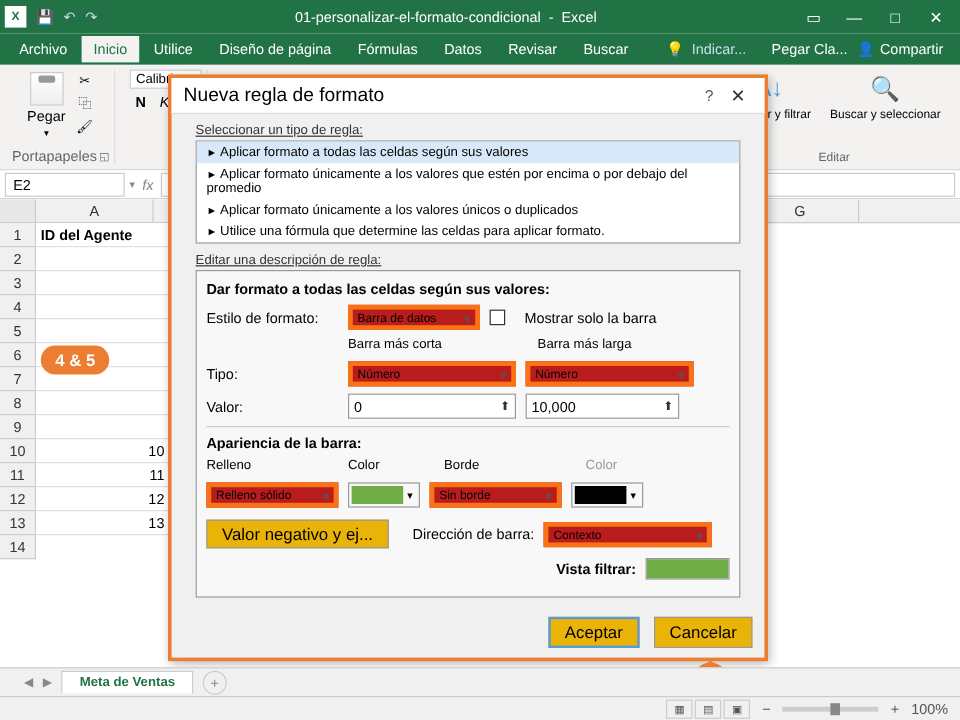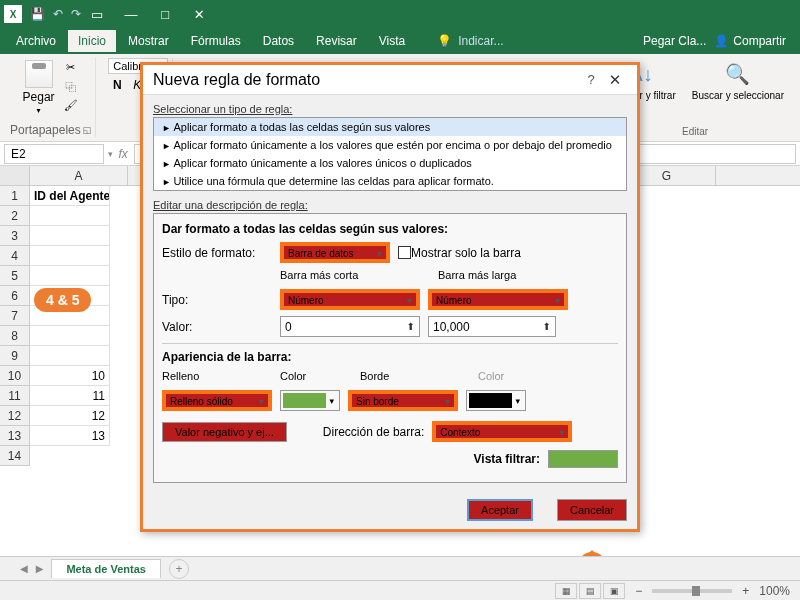--- a/index.html
+++ b/index.html
@@ -38,54 +38,54 @@
 .formula-bar{flex:1;border:1px solid #ccc;height:20px;margin-right:4px;background:#fff}
 .grid-area{position:relative;height:390px;overflow:hidden;background:#fff}
 .col-headers{display:flex;height:20px;background:#f0f0f0;border-bottom:1px solid #ccc}
 .corner{width:30px;border-right:1px solid #ccc;background:#e8e8e8}
 .col-h{width:98px;border-right:1px solid #ccc;text-align:center;font-size:12px;line-height:20px;color:#333}
 .grid-body{display:flex}
 .row-headers{width:30px;background:#f0f0f0}
 .row-h{height:20px;border-bottom:1px solid #ccc;border-right:1px solid #ccc;text-align:center;font-size:12px;line-height:20px;color:#333}
 .cells{flex:1;position:relative}
 .cell-row{display:flex;height:20px}
-.cell{width:80px;border-right:1px solid #e0e0e0;border-bottom:1px solid #e0e0e0;padding:0 4px;line-height:20px;font-size:12px;overflow:hidden;white-space:nowrap}
+.cell{width:112px;border-right:1px solid #e0e0e0;border-bottom:1px solid #e0e0e0;padding:0 4px;line-height:20px;font-size:12px;overflow:hidden;white-space:nowrap}
 .cell.header-cell{font-weight:bold;background:#fff}
 .callout{position:absolute;background:#ed7d31;color:#fff;border-radius:12px;padding:4px 12px;font-weight:bold;font-size:14px}
 .callout-45{left:34px;top:288px}
 .callout-6{position:absolute;left:578px;top:552px;background:#ed7d31;color:#fff;width:28px;height:28px;border-radius:50%;display:flex;align-items:center;justify-content:center;font-weight:bold;font-size:14px}
 .callout-6::before{content:"";position:absolute;top:-8px;left:8px;border:6px solid transparent;border-bottom-color:#ed7d31}
 .dialog{position:absolute;left:140px;top:62px;width:500px;background:#f0f0f0;border:3px solid #ed7d31;box-shadow:2px 2px 8px rgba(0,0,0,0.3)}
 .dlg-title{height:30px;background:#fff;display:flex;align-items:center;padding:0 10px;border-bottom:1px solid #ddd}
 .dlg-title-text{flex:1;font-size:16px}
 .dlg-help{width:24px;text-align:center;font-size:13px;color:#555}
 .dlg-close{width:24px;text-align:center;font-size:15px;color:#333}
-.dlg-body{padding:8px 10px}
+.dlg-body{padding:8px 20px}
 .dlg-section-label{font-size:11px;color:#333;margin-bottom:2px;text-decoration:underline}
 .rule-list{border:1px solid #999;background:#fff;margin-bottom:8px}
 .rule-item{padding:3px 8px;font-size:11px;cursor:pointer}
 .rule-item.selected{background:#d8e8f8}
 .rule-item::before{content:"► ";font-size:9px}
 .desc-box{border:1px solid #999;background:#f8f8f8;padding:8px;font-size:11px}
 .desc-heading{font-weight:bold;margin-bottom:6px}
 .form-row{display:flex;align-items:center;gap:8px;margin-bottom:6px}
 .form-label{width:110px}
 .select{border:4px solid #f97316;background:#b91c1c;padding:2px 4px;font-size:10px;height:21px}
 .select-arrow{position:relative;padding-right:18px}
 .select-arrow::after{content:"▾";position:absolute;right:4px;top:2px;color:#555}
-.chk{display:flex;align-items:center;gap:0}
+.chk{display:flex;align-items:center;gap:16px}
 .chk-box{width:13px;height:13px;border:1px solid #333;background:#fff}
 .sub-label{font-size:11px;margin-bottom:2px;}
 .input-box{border:1px solid #999;background:#fff;padding:2px 4px;height:21px;font-size:11px;display:flex;align-items:center;justify-content:space-between}
 .input-icon{font-size:10px;color:#333}
 .color-swatch{width:60px;height:21px;border:1px solid #999;display:flex;align-items:center;padding:2px}
 .color-fill{flex:1;height:100%}
-.btn{border:1px solid #999;background:#b91c1c;padding:3px 12px;font-size:11px;cursor:pointer}
+.btn{border:1px solid #999;background:#eab308;padding:3px 12px;font-size:14px;cursor:pointer}
 .btn.primary{border:2px solid #5b9bd5}
-.dlg-footer{display:flex;justify-content:flex-end;gap:24px;padding:8px 10px}
+.dlg-footer{display:flex;justify-content:flex-end;gap:12px;padding:8px 10px}
 .preview-bar{width:70px;height:18px;border:1px solid #999;background:linear-gradient(to right,#70ad47,#70ad47);display:inline-block}
 .sheet-tabs{position:absolute;bottom:20px;left:0;right:0;height:24px;background:#f0f0f0;border-top:1px solid #ccc;display:flex;align-items:center;padding:0 20px;gap:8px}
 .tab-nav{color:#888;font-size:10px}
 .sheet-tab{background:#fff;border:1px solid #ccc;border-bottom:none;padding:3px 14px;font-size:11px;font-weight:bold;color:#217346}
 .add-sheet{width:20px;height:20px;border:1px solid #ccc;border-radius:50%;display:flex;align-items:center;justify-content:center;color:#888}
 .statusbar{position:absolute;bottom:0;left:0;right:0;height:20px;background:#f0f0f0;border-top:1px solid #ccc;display:flex;align-items:center;justify-content:flex-end;padding:0 10px;gap:10px;font-size:11px;color:#555}
 .view-btns{display:flex;gap:2px}
 .vb{width:22px;height:16px;border:1px solid #ccc;display:flex;align-items:center;justify-content:center;font-size:9px}
 .zoom-slider{width:80px;height:4px;background:#ccc;position:relative}
 .zoom-slider::after{content:"";position:absolute;left:50%;top:-3px;width:8px;height:10px;background:#888}
@@ -94,36 +94,40 @@
 </head>
 <body>
 
 <div class="titlebar">
   <div class="excel-icon">X</div>
   <div style="display:flex;gap:8px;color:#cde">
     <span>💾</span>
     <span>↶</span>
     <span>↷</span>
   </div>
+  <div class="title-text">
+    <span>01-personalizar-el-formato-condicional</span> &nbsp;-&nbsp; <span>Excel</span>
+  </div>
   <div class="win-controls">
     <div class="win-btn">▭</div>
     <div class="win-btn">—</div>
     <div class="win-btn">□</div>
     <div class="win-btn">✕</div>
   </div>
 </div>
 
 <div class="menubar">
   <div class="menu-item">Archivo</div>
   <div class="menu-item active">Inicio</div>
-  <div class="menu-item">Mostrar</div>
+  <div class="menu-item">Utilice</div>
+  <div class="menu-item">Diseño de página</div>
   <div class="menu-item">Fórmulas</div>
   <div class="menu-item">Datos</div>
   <div class="menu-item">Revisar</div>
-  <div class="menu-item">Vista</div>
+  <div class="menu-item">Buscar</div>
   <div class="tell-me">
     <span>💡</span>
     <span>Indicar...</span>
   </div>
   <div class="user-area">
     <span>Pegar Cla...</span>
     <div class="share-btn">
       <span>👤</span>
       <span>Compartir</span>
     </div>
@@ -325,21 +329,21 @@
             <span style="font-size:9px;padding:0 3px">▾</span>
           </div>
         <div class="select select-arrow" style="width:110px">Sin borde</div>
         <div class="color-swatch">
             <div class="color-fill" style="background:#000"></div>
             <span style="font-size:9px;padding:0 3px">▾</span>
           </div>
       </div>
       <div class="form-row" style="margin-top:10px">
         <button class="btn">Valor negativo y ej...</button>
-        <span style="margin-left:28px">Dirección de barra:</span>
+        <span style="margin-left:12px">Dirección de barra:</span>
         <div class="select select-arrow" style="width:140px">Contexto</div>
       </div>
       <div class="form-row" style="justify-content:flex-end;margin-top:8px">
         <span style="font-weight:bold">Vista filtrar:</span>
         <span class="preview-bar"></span>
       </div>
     </div>
   </div>
   <div class="dlg-footer">
     <button class="btn primary">Aceptar</button>

